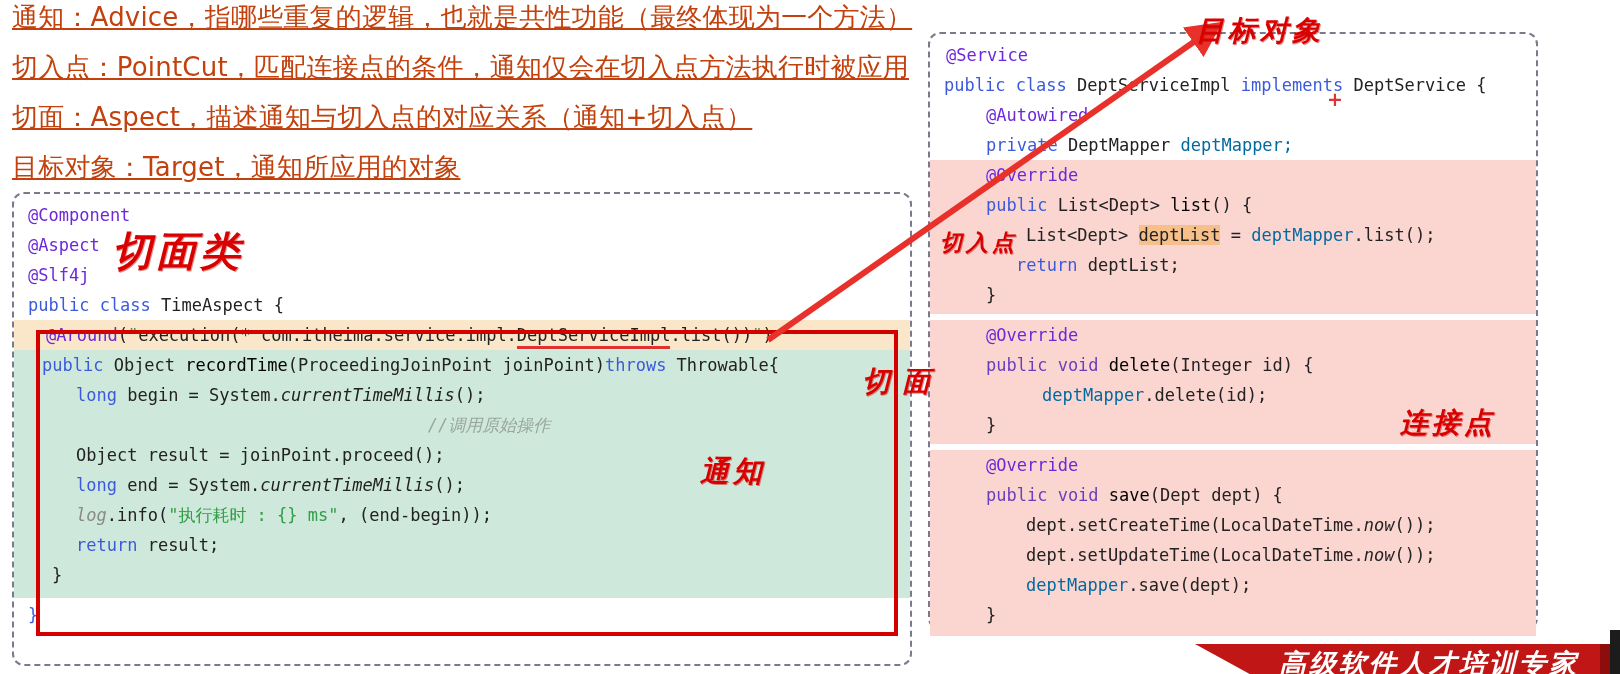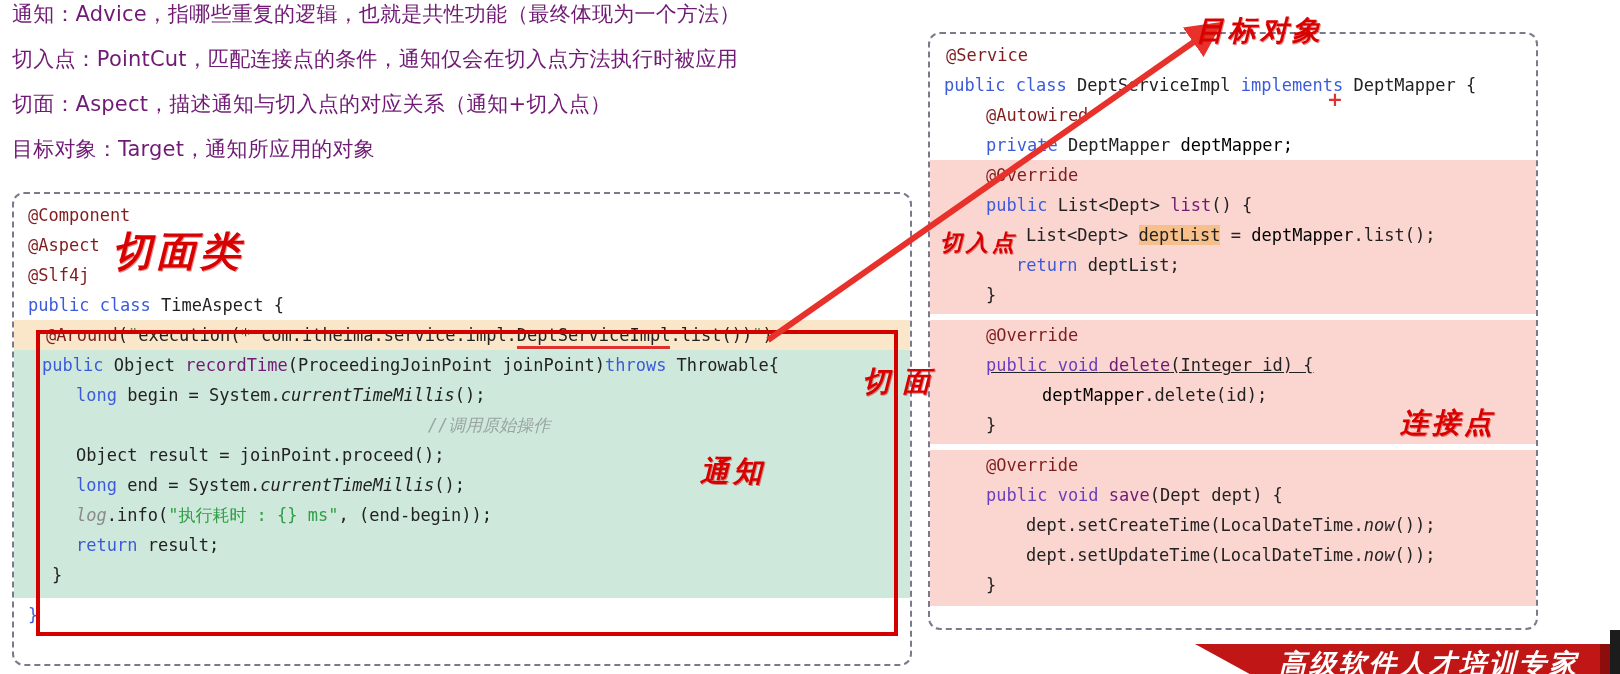--- a/index.html
+++ b/index.html
@@ -9,50 +9,51 @@
     font-family:"Liberation Sans","DejaVu Sans",sans-serif;
     overflow:hidden;
     position:relative;
   }
   .stage{position:absolute;left:0;top:0;width:1620px;height:674px;}
 
   
   .concepts{position:absolute;left:12px;top:4px;width:900px;}
   .concept-line{
     font-family:"DejaVu Sans",sans-serif;
-    font-size:21px;
-    color:#701a75;
+    font-size:26px;
+    color:#c2410c;
     letter-spacing:0.2px;
     line-height:1;
     margin-bottom:24px;
     white-space:nowrap;
+    text-decoration:underline;
   }
 
   
   .code-panel{
     position:absolute;
     border:2px dashed #7a7a8c;
     border-radius:12px;
     background:#ffffff;
     box-sizing:border-box;
   }
   .code-line{
     font-family:"DejaVu Sans Mono","Liberation Mono",monospace;
     font-size:17px;
     line-height:30px;
     white-space:pre;
     color:#222222;
     position:relative;
   }
-  .ann{color:#7f1d1d;}           
+  .ann{color:#6d28d9;}           
   .kw{color:#3b5bdb;}            
   .kw2{color:#6a3fbf;}           
   .typ{color:#222222;}
-  .fn{color:#701a75;}
-  .fld{color:#000000;}           
+  .fn{color:#000000;}
+  .fld{color:#0369a1;}           
   .str{color:#2f9e44;}
   .cmt{color:#9aa5a0;font-style:italic;}
   .ital{font-style:italic;}
   .hl-peach{background:#fae6c8;}
   .hl-orange{background:#f7c08a;}
   .underline-red{
     border-bottom:3px solid #e03131;
     padding-bottom:1px;
   }
 
@@ -186,46 +187,47 @@
     </div>
 
     <div class="aspect-box"></div>
   </div>
 
   <div class="code-panel" id="right-panel">
     <div class="pad">
 
       <div class="code-line" style="padding-left:8px;"><span class="ann">@Service</span></div>
 
-      <div class="code-line" style="padding-left:6px;"><span class="kw">public class</span><span class="typ"> DeptServiceImpl </span><span class="kw">implements</span><span class="typ"> DeptMapper {</span></div>
+      <div class="code-line" style="padding-left:6px;"><span class="kw">public class</span><span class="typ"> DeptServiceImpl </span><span class="kw">implements</span><span class="typ"> DeptService {</span></div>
 
       <div class="code-line" style="padding-left:48px;"><span class="ann">@Autowired</span></div>
 
       <div class="code-line" style="padding-left:48px;"><span class="kw">private</span><span class="typ"> DeptMapper </span><span class="fld">deptMapper;</span></div>
 
       <div class="pink-block" style="margin-left:-8px;padding:0 8px 4px 0;">
         <div class="code-line" style="padding-left:56px;"><span class="ann">@Override</span></div>
         <div class="code-line" style="padding-left:56px;"><span class="kw">public</span><span class="typ"> List&lt;Dept&gt; </span><span class="fn">list</span><span>() {</span></div>
         <div class="code-line" style="padding-left:96px;"><span class="typ">List&lt;Dept&gt; </span><span class="hl-orange">deptList</span><span> = </span><span class="fld">deptMapper</span><span>.list();</span></div>
         <div class="code-line" style="padding-left:86px;"><span class="kw">return</span><span> deptList;</span></div>
         <div class="code-line" style="padding-left:56px;"><span>}</span></div>
       </div>
 
       <div class="pink-block" style="margin-left:-8px;margin-top:6px;padding:0 8px 4px 0;">
         <div class="code-line" style="padding-left:56px;"><span class="ann">@Override</span></div>
-        <div class="code-line" style="padding-left:56px;text-decoration:underline;"><span class="kw2">public void</span><span class="fn"> delete</span><span>(Integer id) {</span></div>
+        <div class="code-line" style="padding-left:56px;"><span class="kw2">public void</span><span class="fn"> delete</span><span>(Integer id) {</span></div>
         <div class="code-line" style="padding-left:96px;margin-left:16px;"><span class="fld">deptMapper</span><span>.delete(id);</span></div>
         <div class="code-line" style="padding-left:56px;"><span>}</span></div>
       </div>
 
       <div class="pink-block" style="margin-left:-8px;margin-top:6px;padding:0 8px 6px 0;">
         <div class="code-line" style="padding-left:56px;"><span class="ann">@Override</span></div>
         <div class="code-line" style="padding-left:56px;"><span class="kw2">public void</span><span class="fn"> save</span><span>(Dept dept) {</span></div>
         <div class="code-line" style="padding-left:96px;"><span>dept.setCreateTime(LocalDateTime.</span><span class="ital">now</span><span>());</span></div>
         <div class="code-line" style="padding-left:96px;"><span>dept.setUpdateTime(LocalDateTime.</span><span class="ital">now</span><span>());</span></div>
+        <div class="code-line" style="padding-left:96px;"><span class="fld">deptMapper</span><span>.save(dept);</span></div>
         <div class="code-line" style="padding-left:56px;"><span>}</span></div>
       </div>
 
     </div>
   </div>
 
   <svg id="target-arrow" viewBox="0 0 520 340">
     <defs>
       <marker id="arrowhead" markerWidth="6" markerHeight="6" refX="3" refY="3" orient="auto">
         <path d="M0,0 L6,3 L0,6 z" fill="#e8312a"></path>

